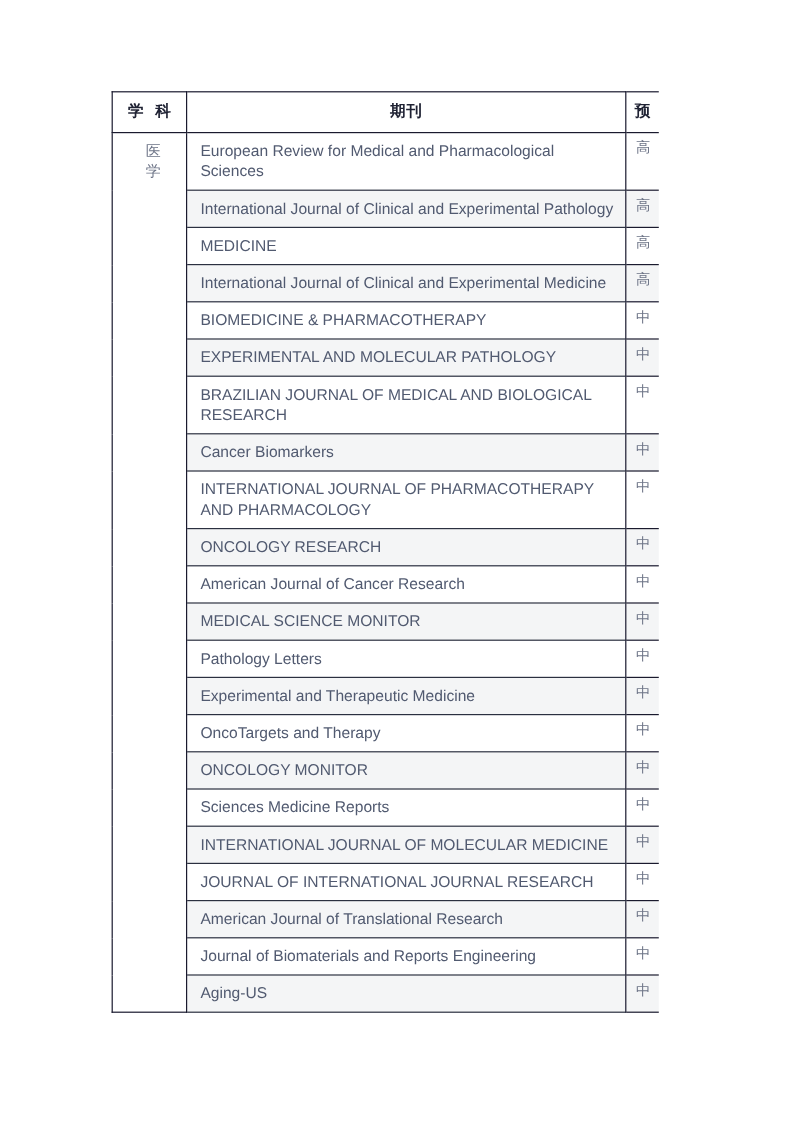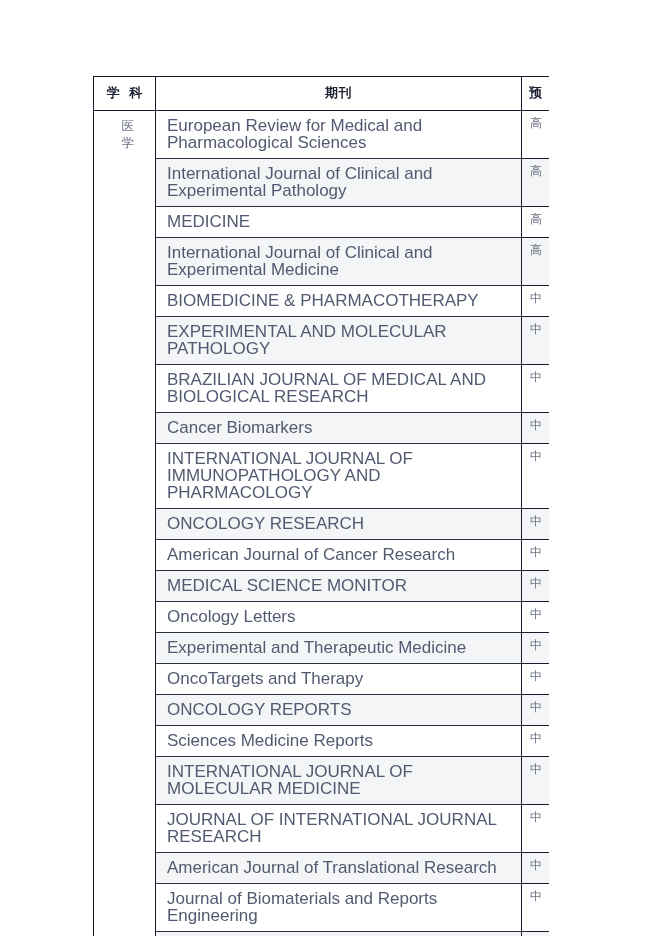--- a/index.html
+++ b/index.html
@@ -53,21 +53,21 @@
     vertical-align: middle;
   }
   th.th-subject { text-align: center; letter-spacing: 3px; text-indent: 3px; }
   th.th-journal { text-align: center; letter-spacing: 0.5px; }
   th.th-warning { text-align: left; letter-spacing: 3px; text-indent: 3px; }
 
   
   tbody td {
     border: 1px solid #1a1a2e;
     vertical-align: top;
-    font-size: 17px;
+    font-size: 13px;
     line-height: 17px;
     color: #515a70;
   }
 
   td.cell-subject {
     background: #ffffff;
     padding: 7px 18px 0 9px;
     text-align: right;
     letter-spacing: 3px;
     font-size: 12.5px;
@@ -146,49 +146,49 @@
           </tr>
           <tr class="row-odd">
             <td class="cell-journal">BRAZILIAN JOURNAL OF MEDICAL AND BIOLOGICAL RESEARCH</td>
             <td class="cell-warning">中</td>
           </tr>
           <tr class="row-even">
             <td class="cell-journal">Cancer Biomarkers</td>
             <td class="cell-warning">中</td>
           </tr>
           <tr class="row-odd">
-            <td class="cell-journal">INTERNATIONAL JOURNAL OF IMMUNOPATHOLOGY AND PHARMACOLOGY</td>
+            <td class="cell-journal">INTERNATIONAL JOURNAL OF PHARMACOTHERAPY AND PHARMACOLOGY</td>
             <td class="cell-warning">中</td>
           </tr>
           <tr class="row-even">
             <td class="cell-journal">ONCOLOGY RESEARCH</td>
             <td class="cell-warning">中</td>
           </tr>
           <tr class="row-odd">
             <td class="cell-journal">American Journal of Cancer Research</td>
             <td class="cell-warning">中</td>
           </tr>
           <tr class="row-even">
             <td class="cell-journal">MEDICAL SCIENCE MONITOR</td>
             <td class="cell-warning">中</td>
           </tr>
           <tr class="row-odd">
-            <td class="cell-journal">Oncology Letters</td>
+            <td class="cell-journal">Pathology Letters</td>
             <td class="cell-warning">中</td>
           </tr>
           <tr class="row-even">
             <td class="cell-journal">Experimental and Therapeutic Medicine</td>
             <td class="cell-warning">中</td>
           </tr>
           <tr class="row-odd">
             <td class="cell-journal">OncoTargets and Therapy</td>
             <td class="cell-warning">中</td>
           </tr>
           <tr class="row-even">
-            <td class="cell-journal">ONCOLOGY REPORTS</td>
+            <td class="cell-journal">ONCOLOGY MONITOR</td>
             <td class="cell-warning">中</td>
           </tr>
           <tr class="row-odd">
             <td class="cell-journal">Sciences Medicine Reports</td>
             <td class="cell-warning">中</td>
           </tr>
           <tr class="row-even">
             <td class="cell-journal">INTERNATIONAL JOURNAL OF MOLECULAR MEDICINE</td>
             <td class="cell-warning">中</td>
           </tr>

